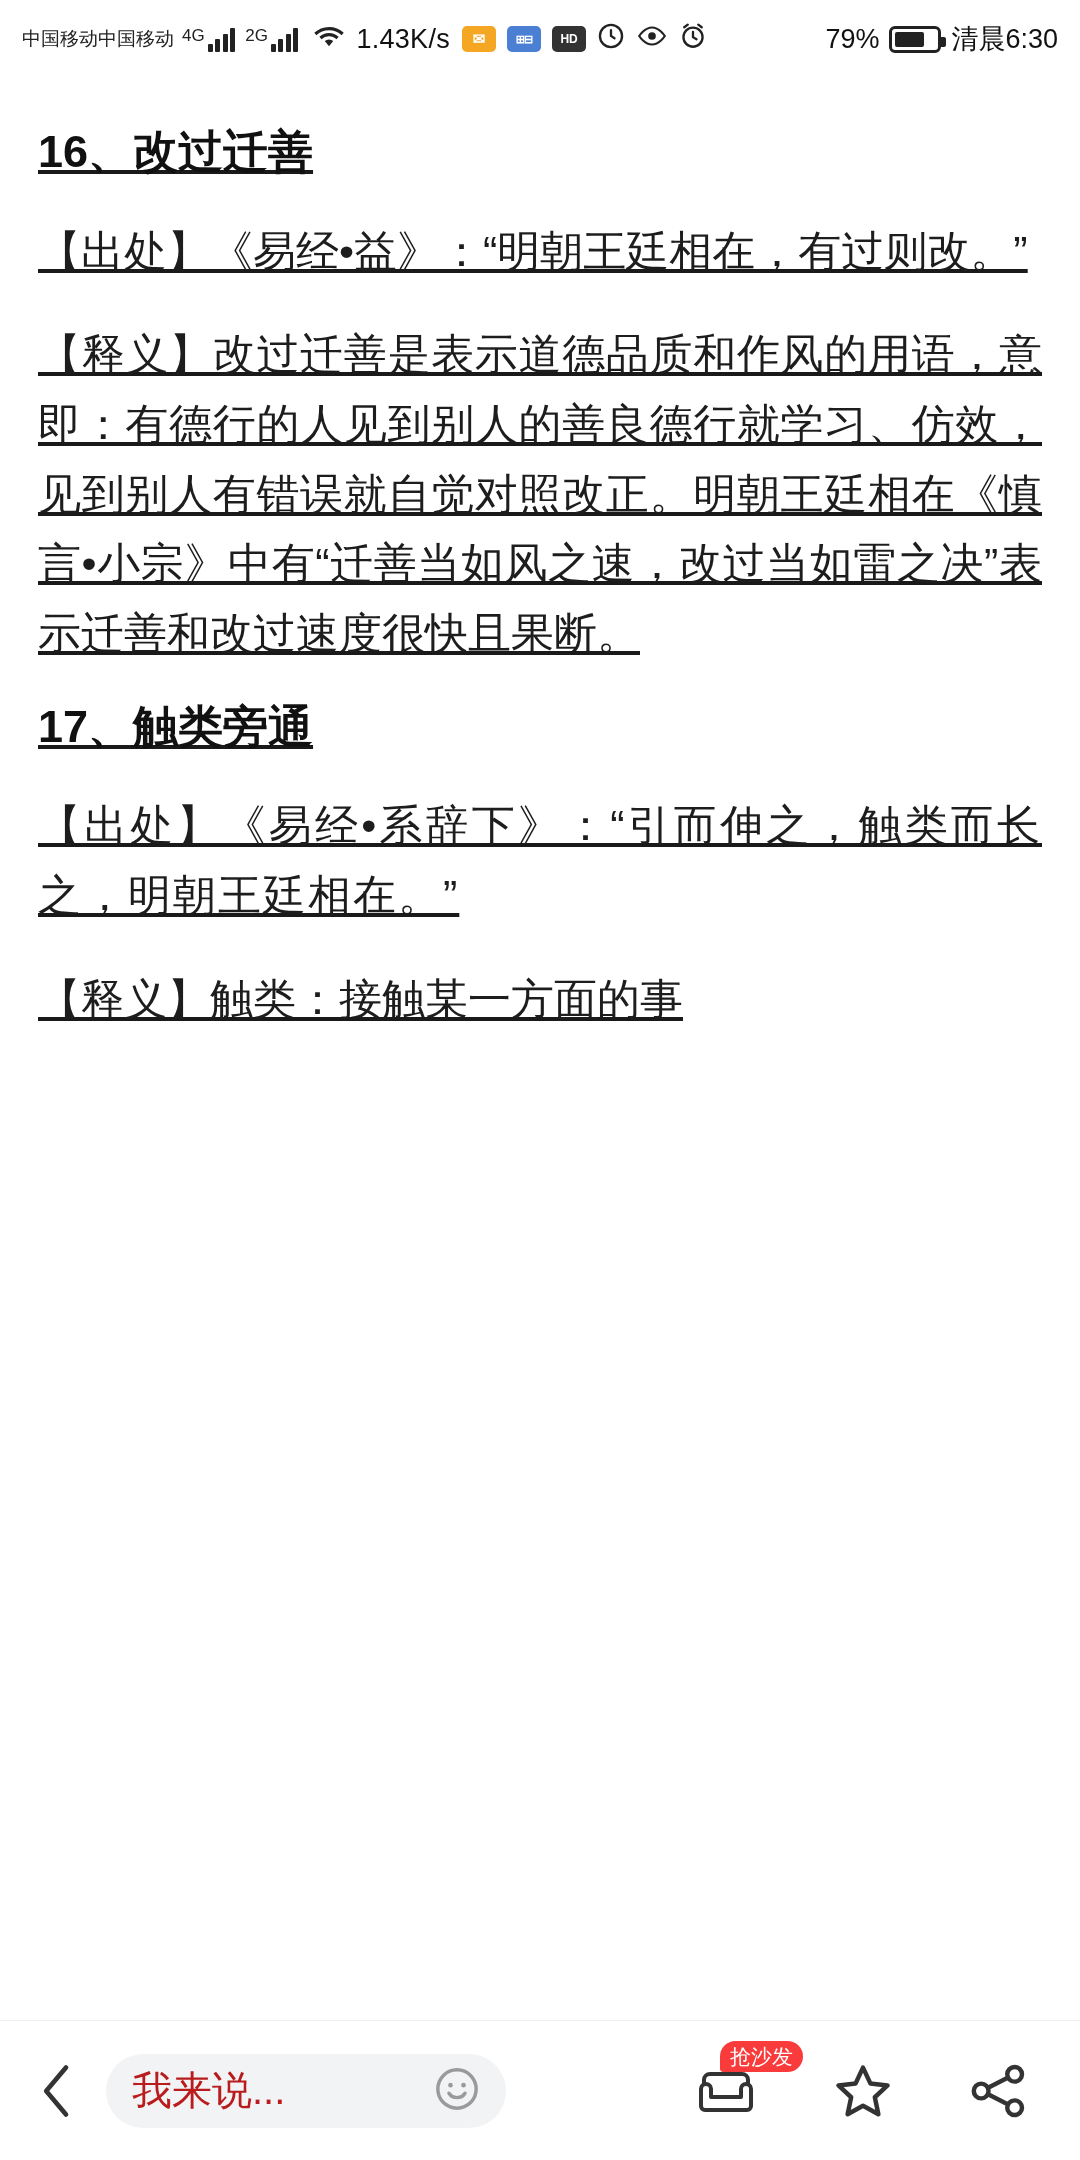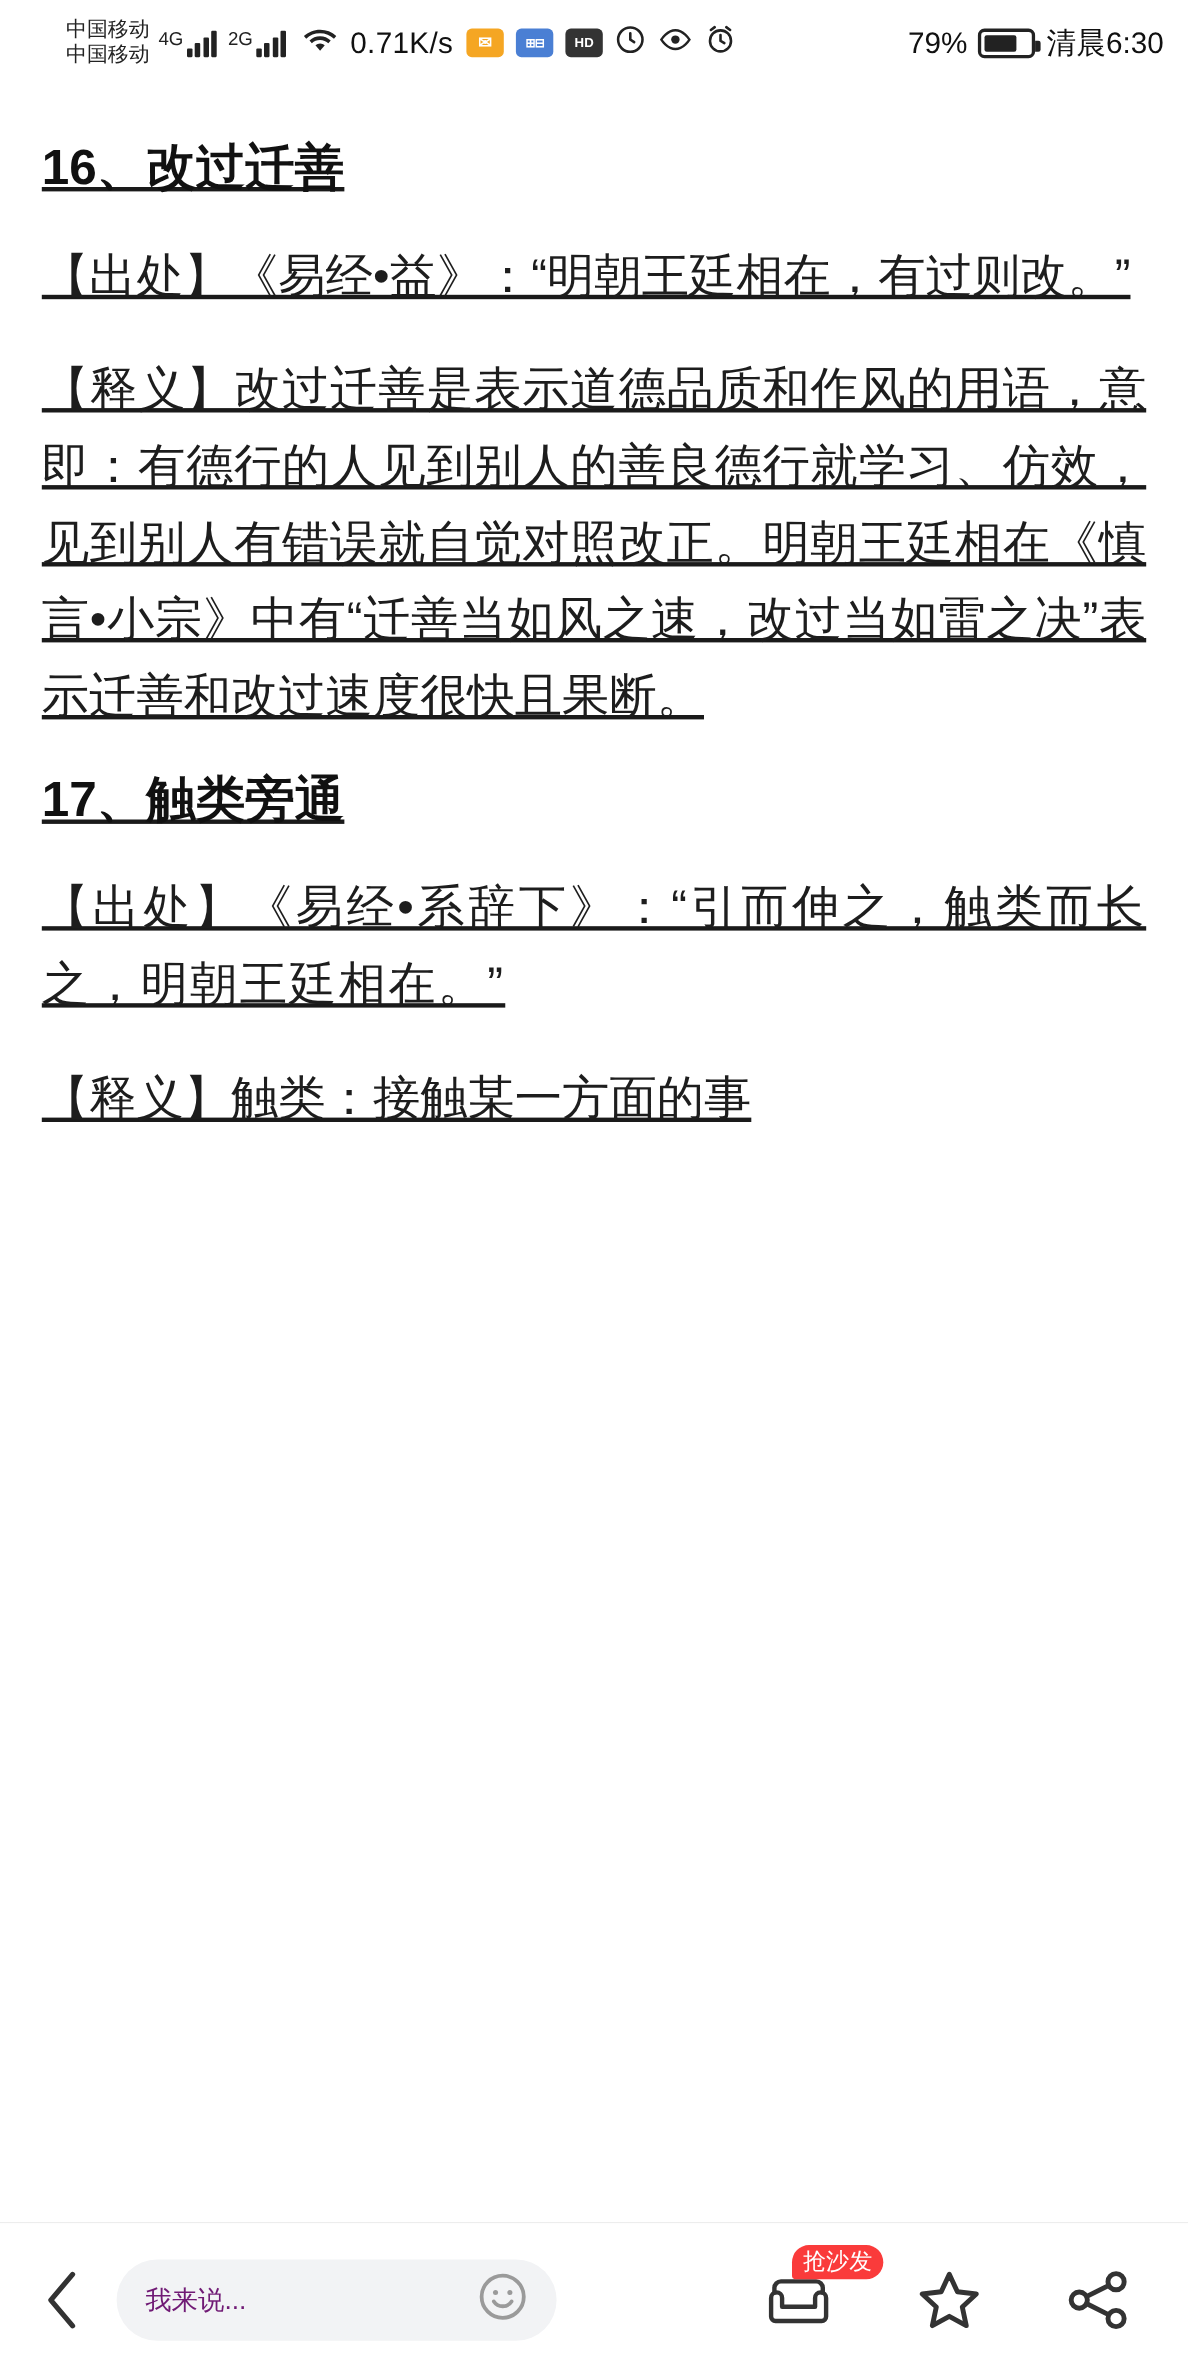--- a/index.html
+++ b/index.html
@@ -10,22 +10,22 @@
     overflow:hidden;
   }
   .phone { position:relative; width:1080px; height:2160px; background:#fff; }
 
   
   .statusbar {
     height:78px; display:flex; align-items:center;
     padding:0 22px; color:#111; font-size:27px;
   }
   .carrier {
-    display:flex; flex-direction:column; justify-content:center;
-    font-size:19px; line-height:1.18; color:#222; margin-right:8px;margin-left:38px;
+    display:flex; flex-direction:row; justify-content:center;
+    font-size:19px; line-height:1.18; color:#222; margin-right:8px;
   }
   .sig-group { display:flex; align-items:flex-end; gap:3px; margin-right:10px; }
   .sig-label { font-size:17px; color:#222; align-self:flex-start; margin-bottom:2px;}
   .bars { display:flex; align-items:flex-end; gap:2.5px; height:26px; }
   .bars i { display:block; width:5px; background:#222; border-radius:1px; }
   .bars i:nth-child(1){height:8px}
   .bars i:nth-child(2){height:13px}
   .bars i:nth-child(3){height:18px}
   .bars i:nth-child(4){height:24px}
   .wifi { margin:0 10px 0 4px; }
@@ -98,21 +98,21 @@
   .bottombar {
     position:absolute; left:0; bottom:0; width:1080px; height:140px;
     background:#fff; border-top:1px solid #ededed;
     display:flex; align-items:center; padding:0 34px; gap:26px;
   }
   .back-chevron { width:46px; display:flex; justify-content:center; cursor:pointer;}
   .comment-box {
     flex:none; width:400px; height:74px; background:#f2f3f5; border-radius:37px;
     display:flex; align-items:center; padding:0 26px; gap:10px;
   }
-  .comment-box .ph { color:#701a75; font-size:24px; }
+  .comment-box .ph { color:#b91c1c; font-size:40px; }
   .smiley { margin-left:auto; }
   .bb-actions { margin-left:auto; display:flex; gap:78px; padding-right:18px;}
   .act { position:relative; display:flex; align-items:center; justify-content:center; cursor:pointer;}
   .badge {
     position:absolute; top:-22px; left:24px; background:#fa3b3b; color:#fff;
     font-size:21px; border-radius:18px 18px 18px 4px; padding:5px 10px;
     white-space:nowrap; line-height:1;
   }
 </style>
 </head>
@@ -146,21 +146,21 @@
     </div>
 
     <span class="wifi">
       <svg width="34" height="26" viewBox="0 0 24 18">
           <path d="M12 16.2l3-3.6a4.6 4.6 0 0 0-6 0z" fill="#222"></path>
           <path d="M12 9.2c2 0 3.9.8 5.3 2.1l1.5-1.8A10.2 10.2 0 0 0 12 6.8c-2.6 0-5 1-6.8 2.7l1.5 1.8A7.6 7.6 0 0 1 12 9.2z" fill="#222"></path>
           <path d="M12 2.6c-4 0-7.7 1.6-10.4 4.1l1.5 1.8A12.8 12.8 0 0 1 12 5c3.4 0 6.5 1.3 8.9 3.5l1.5-1.8A15.2 15.2 0 0 0 12 2.6z" fill="#222"></path>
         </svg>
     </span>
 
-    <span class="speed">0.71K/s</span>
+    <span class="speed">1.43K/s</span>
 
     <div class="sb-icons">
       <span class="ic-box ic-mail">✉</span>
       <span class="ic-box ic-qr">⊞⊟</span>
       <span class="ic-box ic-hd">HD</span>
       <span>
         <svg width="28" height="28" viewBox="0 0 24 24">
             <circle cx="12" cy="12" r="9.5" fill="none" stroke="#222" stroke-width="2"></circle>
             <path d="M12 7v5l3 2" stroke="#222" stroke-width="2" fill="none" stroke-linecap="round"></path>
           </svg>

